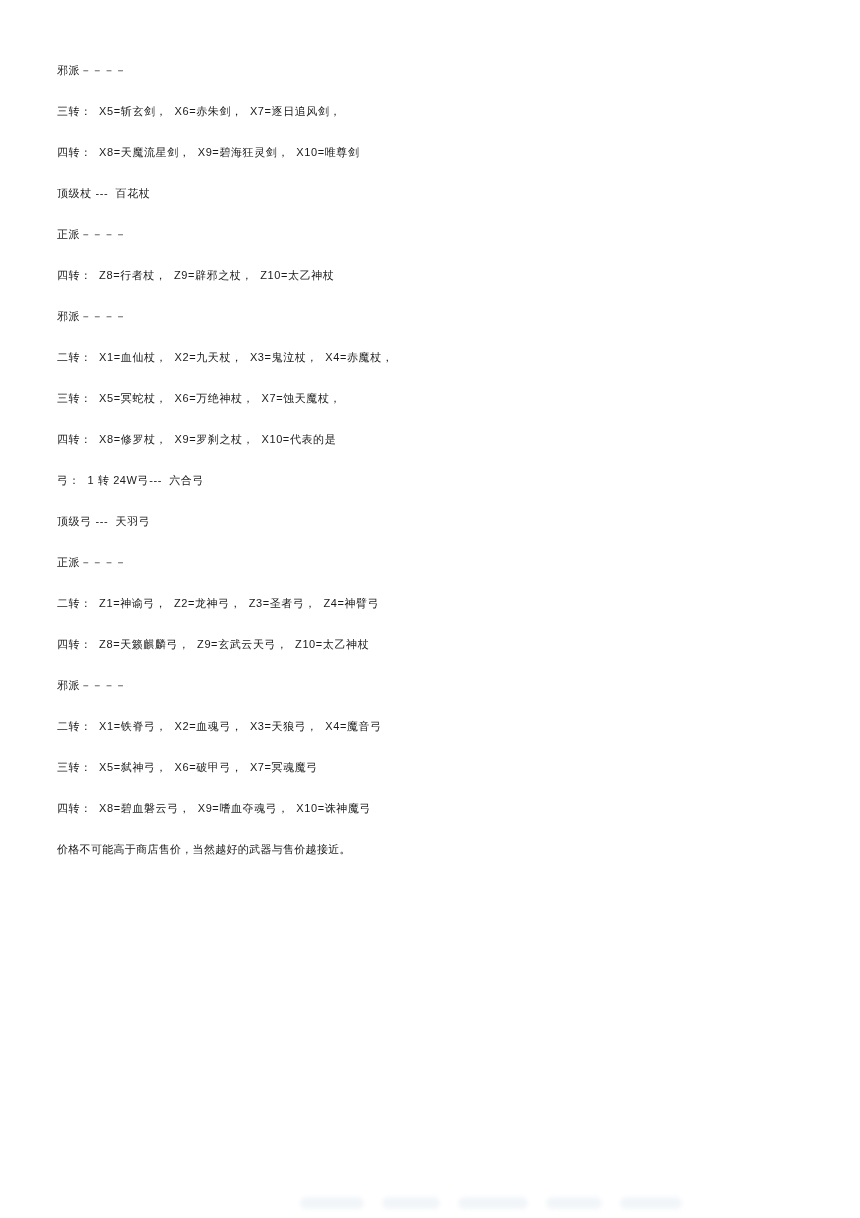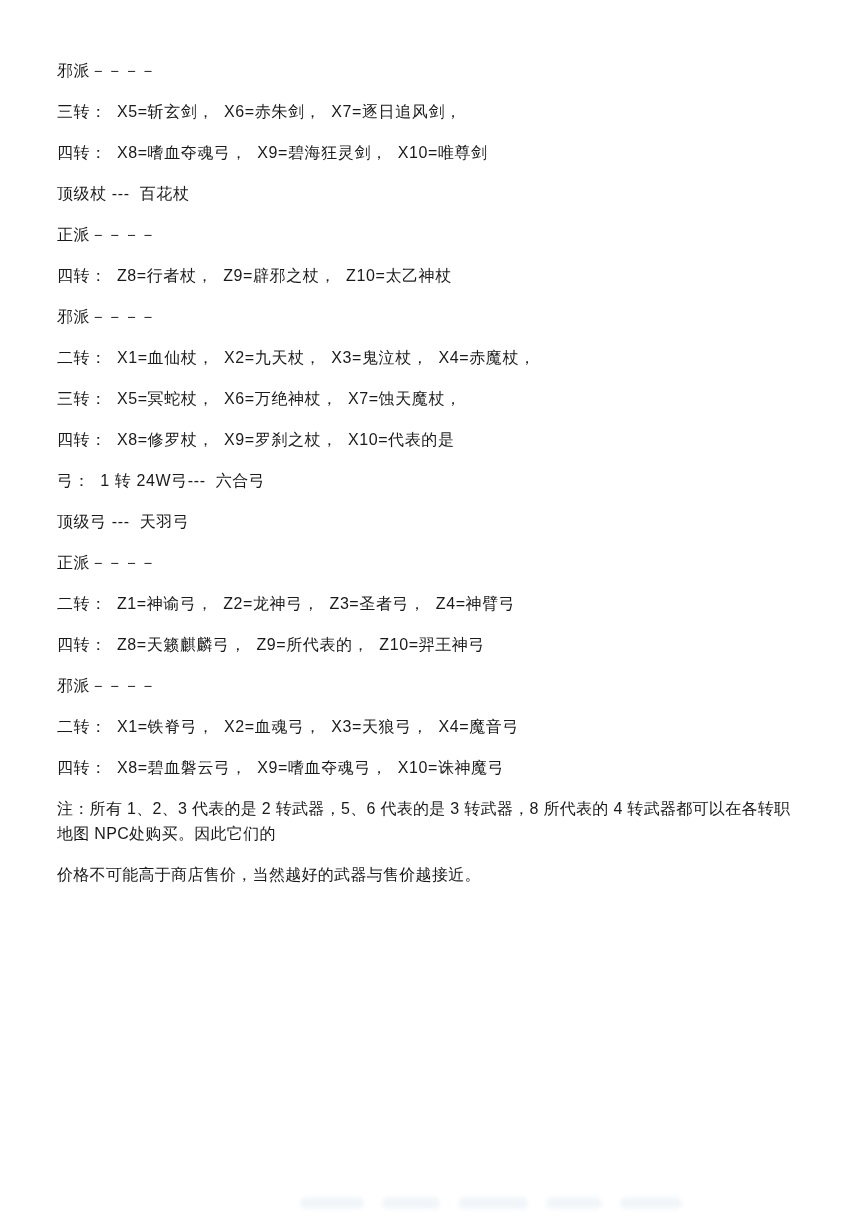--- a/index.html
+++ b/index.html
@@ -18,21 +18,21 @@
     box-sizing: border-box;
     position: absolute;
     top: 0; left: 0;
     width: 860px;
     height: 1218px;
     padding: 58px 63px 0 57px;
     color: #1a1a1a;
   }
   .doc-line {
     margin: 0 0 16px 0;
-    font-size: 16px;
+    font-size: 11px;
     line-height: 25px;
     letter-spacing: 0.6px;
     white-space: pre-wrap;
     color: #1a1a1a;
   }
   .note .doc-line {
     letter-spacing: 0.3px;
   }
   
   .footer-watermark {
@@ -58,38 +58,38 @@
   .fw-3 { width: 70px; }
   .fw-4 { width: 56px; }
   .fw-5 { width: 62px; }
 </style>
 </head>
 <body>
 
 <div class="page">
   <p class="doc-line">邪派－－－－</p>
   <p class="doc-line">三转：  X5=斩玄剑，  X6=赤朱剑，  X7=逐日追风剑，</p>
-  <p class="doc-line">四转：  X8=嗜血夺魂弓，  X9=碧海狂灵剑，  X10=唯尊剑</p>
+  <p class="doc-line">四转：  X8=天魔流星剑，  X9=碧海狂灵剑，  X10=唯尊剑</p>
   <p class="doc-line">顶级杖 ---  百花杖</p>
   <p class="doc-line">正派－－－－</p>
   <p class="doc-line">四转：  Z8=行者杖，  Z9=辟邪之杖，  Z10=太乙神杖</p>
   <p class="doc-line">邪派－－－－</p>
   <p class="doc-line">二转：  X1=血仙杖，  X2=九天杖，  X3=鬼泣杖，  X4=赤魔杖，</p>
   <p class="doc-line">三转：  X5=冥蛇杖，  X6=万绝神杖，  X7=蚀天魔杖，</p>
   <p class="doc-line">四转：  X8=修罗杖，  X9=罗刹之杖，  X10=代表的是</p>
   <p class="doc-line">弓：  1 转 24W弓---  六合弓</p>
   <p class="doc-line">顶级弓 ---  天羽弓</p>
   <p class="doc-line">正派－－－－</p>
   <p class="doc-line">二转：  Z1=神谕弓，  Z2=龙神弓，  Z3=圣者弓，  Z4=神臂弓</p>
-  <p class="doc-line">四转：  Z8=天籁麒麟弓，  Z9=所代表的，  Z10=羿王神弓</p>
+  <p class="doc-line">四转：  Z8=天籁麒麟弓，  Z9=玄武云天弓，  Z10=太乙神杖</p>
   <p class="doc-line">邪派－－－－</p>
   <p class="doc-line">二转：  X1=铁脊弓，  X2=血魂弓，  X3=天狼弓，  X4=魔音弓</p>
+  <p class="doc-line">三转：  X5=弑神弓，  X6=破甲弓，  X7=冥魂魔弓</p>
   <p class="doc-line">四转：  X8=碧血磐云弓，  X9=嗜血夺魂弓，  X10=诛神魔弓</p>
   <div class="note">
-    <p class="doc-line">注：所有 1、2、3 代表的是 2 转武器，5、6 代表的是 3 转武器，8 所代表的 4 转武器都可以在各转职地图 NPC处购买。因此它们的</p>
     <p class="doc-line">价格不可能高于商店售价，当然越好的武器与售价越接近。</p>
   </div>
 </div>
 
 <div class="footer-watermark">
   <span class="fw-1"></span>
   <span class="fw-2"></span>
   <span class="fw-3"></span>
   <span class="fw-4"></span>
   <span class="fw-5"></span>

